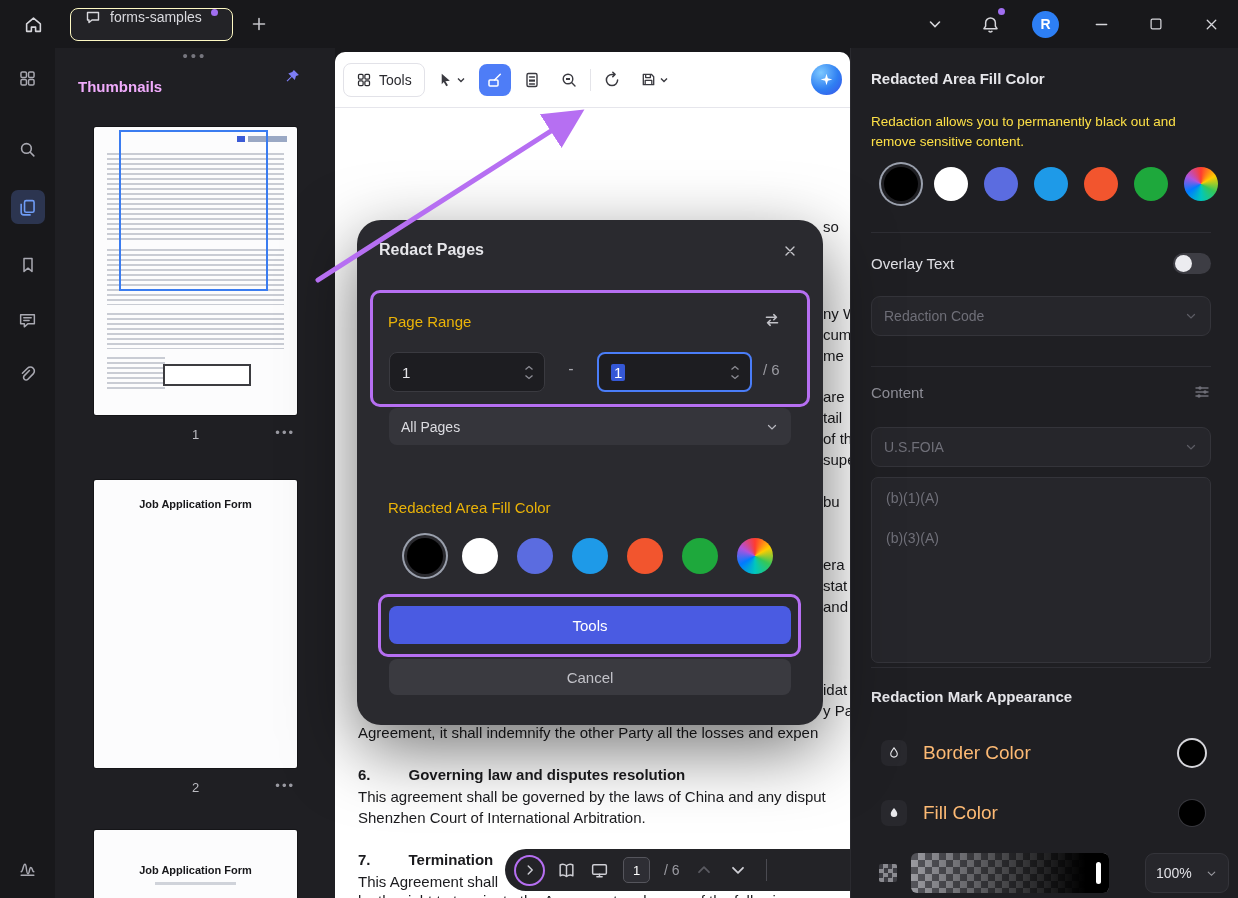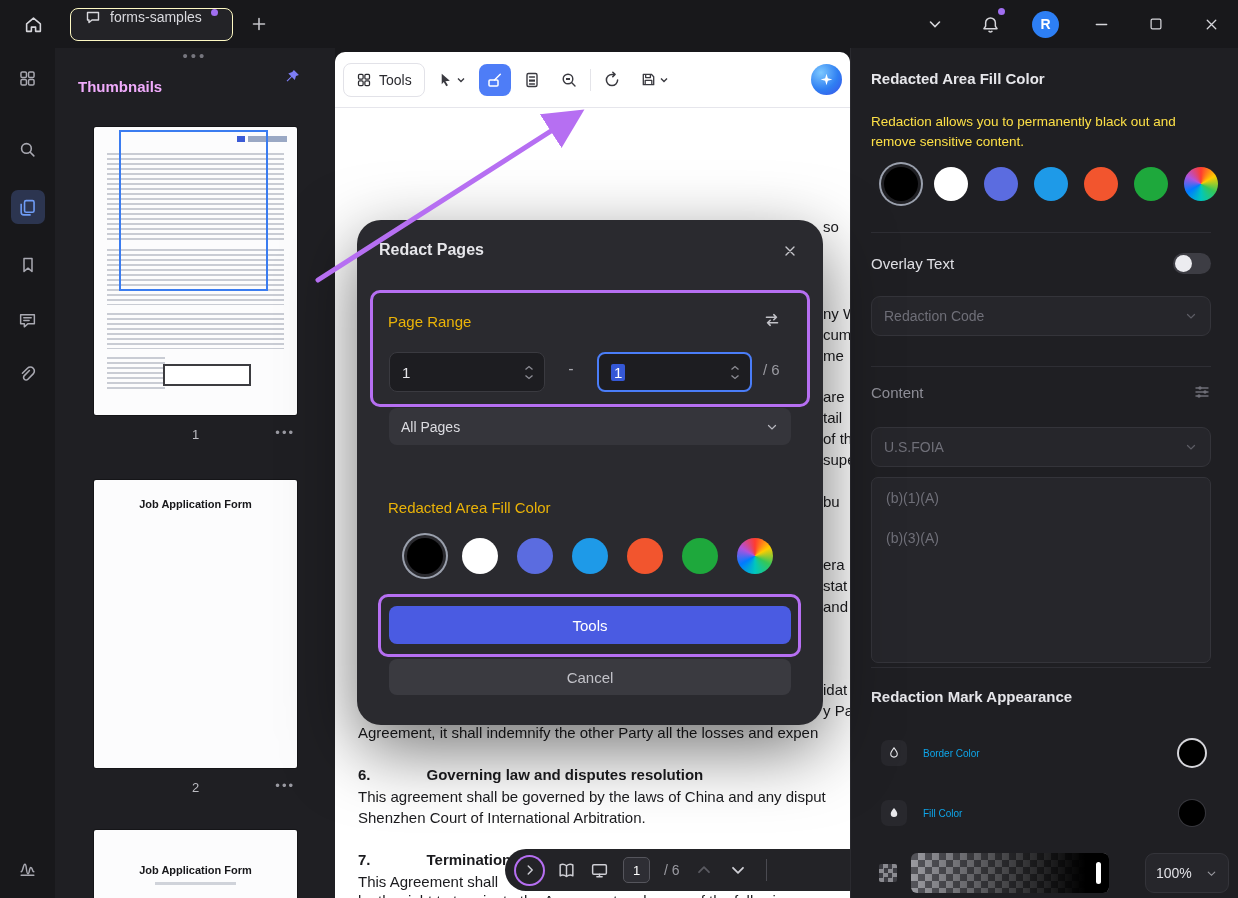--- a/index.html
+++ b/index.html
@@ -50,21 +50,21 @@
 .tools-btn{gap:7px;height:34px;padding:0 12px;border:1px solid #e2e2e8;border-radius:8px;font-size:14px;color:#2b2b30}
 .tb-sep{width:1px;height:22px;background:#e4e4e9}
 .tool{width:32px;height:32px;border-radius:8px;color:#3a3a40}
 .tool.wide{width:44px;gap:2px}
 .tool.active{background:#4e7df7;color:#fff}
 .ai-btn{margin-left:auto;width:31px;height:31px;border-radius:50%;background:radial-gradient(circle at 32% 28%,#7cc8ff,#2f7ff2 55%,#3a4fe8)}
 .page{position:absolute;left:0;top:59px;width:515px;height:791px;background:#fff;color:#1b1b1e;font-size:15px}
 .frag{position:absolute;left:488px;white-space:nowrap}
 .dline{position:absolute;left:23px;white-space:nowrap}
 .dhead{position:absolute;left:23px;font-weight:700;white-space:nowrap}
-.dhead .ht{margin-left:56px}
+.dhead .ht{margin-left:38px}
 
 
 .pager{position:absolute;left:170px;bottom:7px;width:345px;height:42px;background:#232327;border-radius:21px 0 0 21px;display:flex;align-items:center;padding-left:11px;gap:14px;color:#cfcfd5;z-index:10}
 .pg-expand{width:27px;height:27px;border-radius:50%;box-shadow:0 0 0 2px #b66ff2}
 .pg-box{width:27px;height:26px;background:#2e2e34;border:1px solid #55555c;border-radius:5px;color:#fff;font-size:13px;display:flex;align-items:center;justify-content:center;cursor:text}
 .pg-total{color:#9a9aa1;font-size:14px}
 .pg-dis{color:#5a5a61}
 .pg-sep{width:1px;height:22px;background:#4a4a51;margin-left:4px}
 
 
@@ -116,21 +116,21 @@
 .toggle .knob{position:absolute;left:2px;top:2px;width:17px;height:17px;border-radius:50%;background:#ececf0}
 .rp-dd{position:absolute;left:20px;width:340px;height:40px;background:#26262b;border:1px solid #34343a;border-radius:9px;display:flex;align-items:center;padding:0 12px;font-size:14px;color:#6f6f78;cursor:pointer}
 .dd1{top:248px}.dd2{top:379px}
 .rp-dd svg{margin-left:auto;color:#5c5c64}
 .code-list{position:absolute;left:20px;top:429px;width:340px;height:186px;background:#26262b;border:1px solid #34343a;border-radius:7px;overflow:hidden}
 .code-item{height:40px;display:flex;align-items:center;padding:0 14px;font-size:14px;color:#6f6f78;cursor:pointer}
 .title2{position:absolute;left:20px;top:640px;font-size:15px;font-weight:600;color:#e6e6ea}
 .mark-row{position:absolute;left:20px;width:340px;height:40px;display:flex;align-items:center;gap:16px;padding-right:6px}
 .mr1{top:685px}.mr2{top:745px}
 .mark-tile{width:26px;height:26px;border-radius:7px;background:#28282d;display:flex;align-items:center;justify-content:center;color:#e8e8ec;margin-left:10px}
-.mark-label{font-size:10px;color:#0ea5e9}
+.mark-label{font-size:19px;color:#fdba74}
 .mark-sw{margin-left:auto;width:26px;height:26px;border-radius:50%;background:#000;cursor:pointer}
 .mark-sw.ring{box-shadow:0 0 0 2px #d6d6db}
 .mark-sw.plain{box-shadow:0 0 0 1px #38383e}
 .op-row{position:absolute;left:20px;top:805px;width:358px;height:40px;display:flex;align-items:center;gap:14px}
 .checker-ic{width:18px;height:18px;margin-left:8px;background:repeating-conic-gradient(#8a8a90 0 25%,#3c3c42 0 50%) 0 0/9px 9px;border-radius:2px;flex:none}
 .op-preview{position:relative;width:198px;height:40px;border-radius:6px;overflow:hidden;background:repeating-conic-gradient(#9a9aa0 0 25%,#55555b 0 50%) 0 0/14px 14px;cursor:pointer;flex:none}
 .op-preview::after{content:"";position:absolute;inset:0;background:linear-gradient(to right,rgba(0,0,0,0),#000 88%)}
 .op-handle{position:absolute;right:8px;top:9px;width:5px;height:22px;border-radius:3px;background:#fff;z-index:2}
 .op-dd{width:84px;height:40px;margin-left:auto;background:#26262b;border:1px solid #34343a;border-radius:9px;display:flex;align-items:center;padding:0 10px;font-size:14px;color:#e0e0e5;cursor:pointer}
 .op-dd svg{margin-left:auto;color:#9a9aa1}

